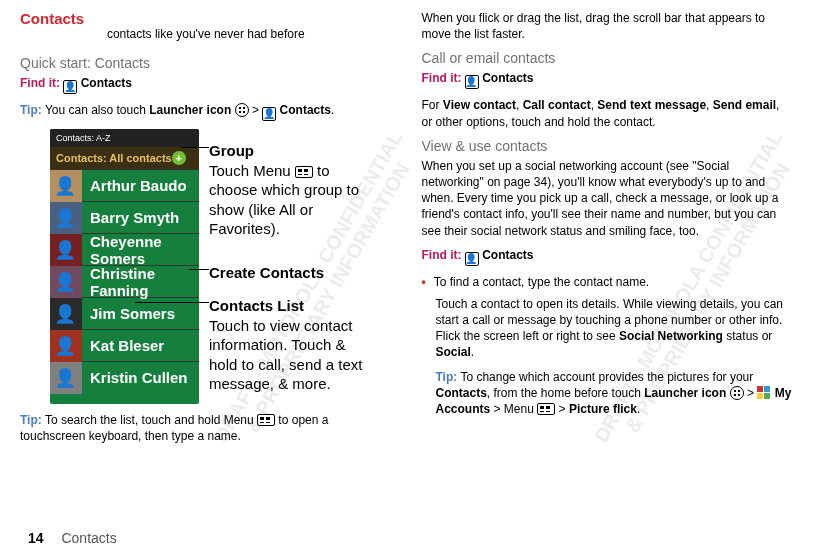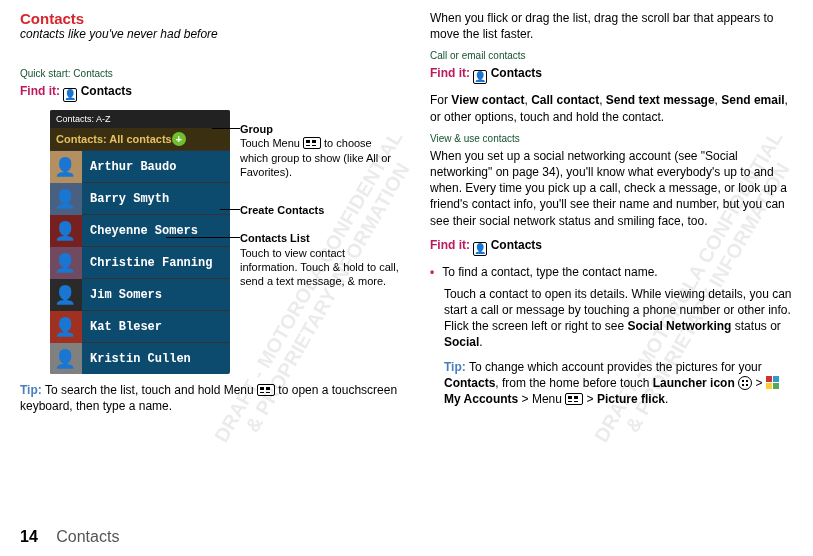--- a/index.html
+++ b/index.html
@@ -23,22 +23,22 @@
     text-align: center;
     transform: rotate(-60deg);
     pointer-events: none;
     white-space: pre;
   }
   .wm1 { left: 140px; top: 270px; }
   .wm2 { left: 520px; top: 270px; }
   .columns { display: flex; gap: 30px; }
   .col { flex: 1; }
   .title-red { color: #d7262d; font-weight: bold; font-size: 15px; }
-  .subtitle-italic { font-style: italic; margin-bottom: 27px; }
-  .h-blue { color: #14532d; font-size: 10px; margin: 6px 0 4px 0; }
+  .subtitle-italic { margin-bottom: 14px; text-align: center; }
+  .h-blue { color: #737373; font-size: 14px; margin: 6px 0 4px 0; }
   .find-it { margin-bottom: 4px; }
   .find-it .label { color: #be185d; font-weight: bold; }
   .find-it .bold { font-weight: bold; }
   .icon-person {
     display: inline-block;
     width: 14px; height: 14px;
     border: 1px solid #000;
     border-radius: 2px;
     vertical-align: -3px;
     position: relative;
@@ -94,22 +94,22 @@
     background:
       linear-gradient(#c33,#c33) 0 0/6px 6px no-repeat,
       linear-gradient(#39c,#39c) 7px 0/6px 6px no-repeat,
       linear-gradient(#fc3,#fc3) 0 7px/6px 6px no-repeat,
       linear-gradient(#5a5,#5a5) 7px 7px/6px 6px no-repeat;
   }
   .tip-label { color: #4a7fbf; font-weight: bold; }
   .para { margin-bottom: 8px; line-height: 1.35; }
   .phone-wrap { display: flex; gap: 10px; margin: 8px 0 8px 30px; }
   .phone {
-    width: 180px;
-    background: #0c4a6e;
+    width: 149px;
+    background: #15803d;
     color: #fff;
     font-size: 10px;
     border-radius: 2px;
     overflow: hidden;
   }
   .phone .bar {
     background: #222;
     padding: 4px 6px;
     font-size: 9px;
   }
@@ -141,41 +141,41 @@
   }
   .avatar {
     width: 32px; height: 32px;
     background: #555;
     flex-shrink: 0;
     display: flex;
     align-items: center;
     justify-content: center;
     font-size: 18px;
   }
-  .rowlabel { padding-left: 8px; font-weight: bold; font-size: 12px; font-family: Liberation Mono, monospace; }
-  .annot { font-size: 11px; line-height: 1.3; }
+  .rowlabel { padding-left: 8px; font-weight: bold; font-size: 15px; }
+  .annot { font-size: 15px; line-height: 1.3; }
   .annot .atitle { font-weight: bold; }
   .annot-item { margin-bottom: 10px; position: relative; }
   .side { width: 160px; padding-top: 12px; }
   .pointer-line {
     position: absolute;
     height: 0;
     border-top: 1px solid #000;
   }
   .pointer-line.l1 { left: -28px; width: 28px; top: 6px; }
   .pointer-line.l2 { left: -20px; width: 20px; top: 6px; }
   .pointer-line.l3 { left: -74px; width: 74px; top: 6px; }
   .bullet-row { display: flex; gap: 8px; margin-bottom: 6px; line-height:1.35; }
   .bullet-dot { color: #d7262d; font-weight: bold; }
   .indent { margin-left: 14px; }
   .footer {
     position: absolute;
-    left: 20px;
+    left: 28px;
     bottom: 10px;
-    font-size: 16px;
+    font-size: 14px;
     color: #555;
   }
   .footer .pg { font-weight: bold; color: #000; margin-right: 14px; }
   b { font-weight: bold; }
 </style>
 </head>
 <body>
 
 <div class="watermark wm1">DRAFT - MOTOROLA CONFIDENTIAL
 &amp; PROPRIETARY INFORMATION</div>
@@ -189,20 +189,25 @@
     <div class="subtitle-italic">contacts like you've never had before</div>
 
     <div class="h-blue">Quick start: Contacts</div>
 
     <div class="find-it para">
       <span class="label">Find it:</span>
       <span class="icon-person">👤</span>
       <span class="bold">Contacts</span>
     </div>
 
+    <div class="para">
+      <span class="tip-label">Tip:</span><span> You can also touch </span><b>Launcher icon</b>
+      <span class="icon-launcher"></span><span> &gt; </span><span class="icon-person">👤</span>
+      <b>Contacts</b><span>.</span>
+    </div>
 
     <div class="phone-wrap">
       <div class="phone">
         <div class="bar">Contacts: A-Z</div>
         <div class="bar-gold">
           <span>Contacts: All contacts</span>
           <span class="plus">+</span>
         </div>
         <div id="phone-rows">
             <div class="row">

